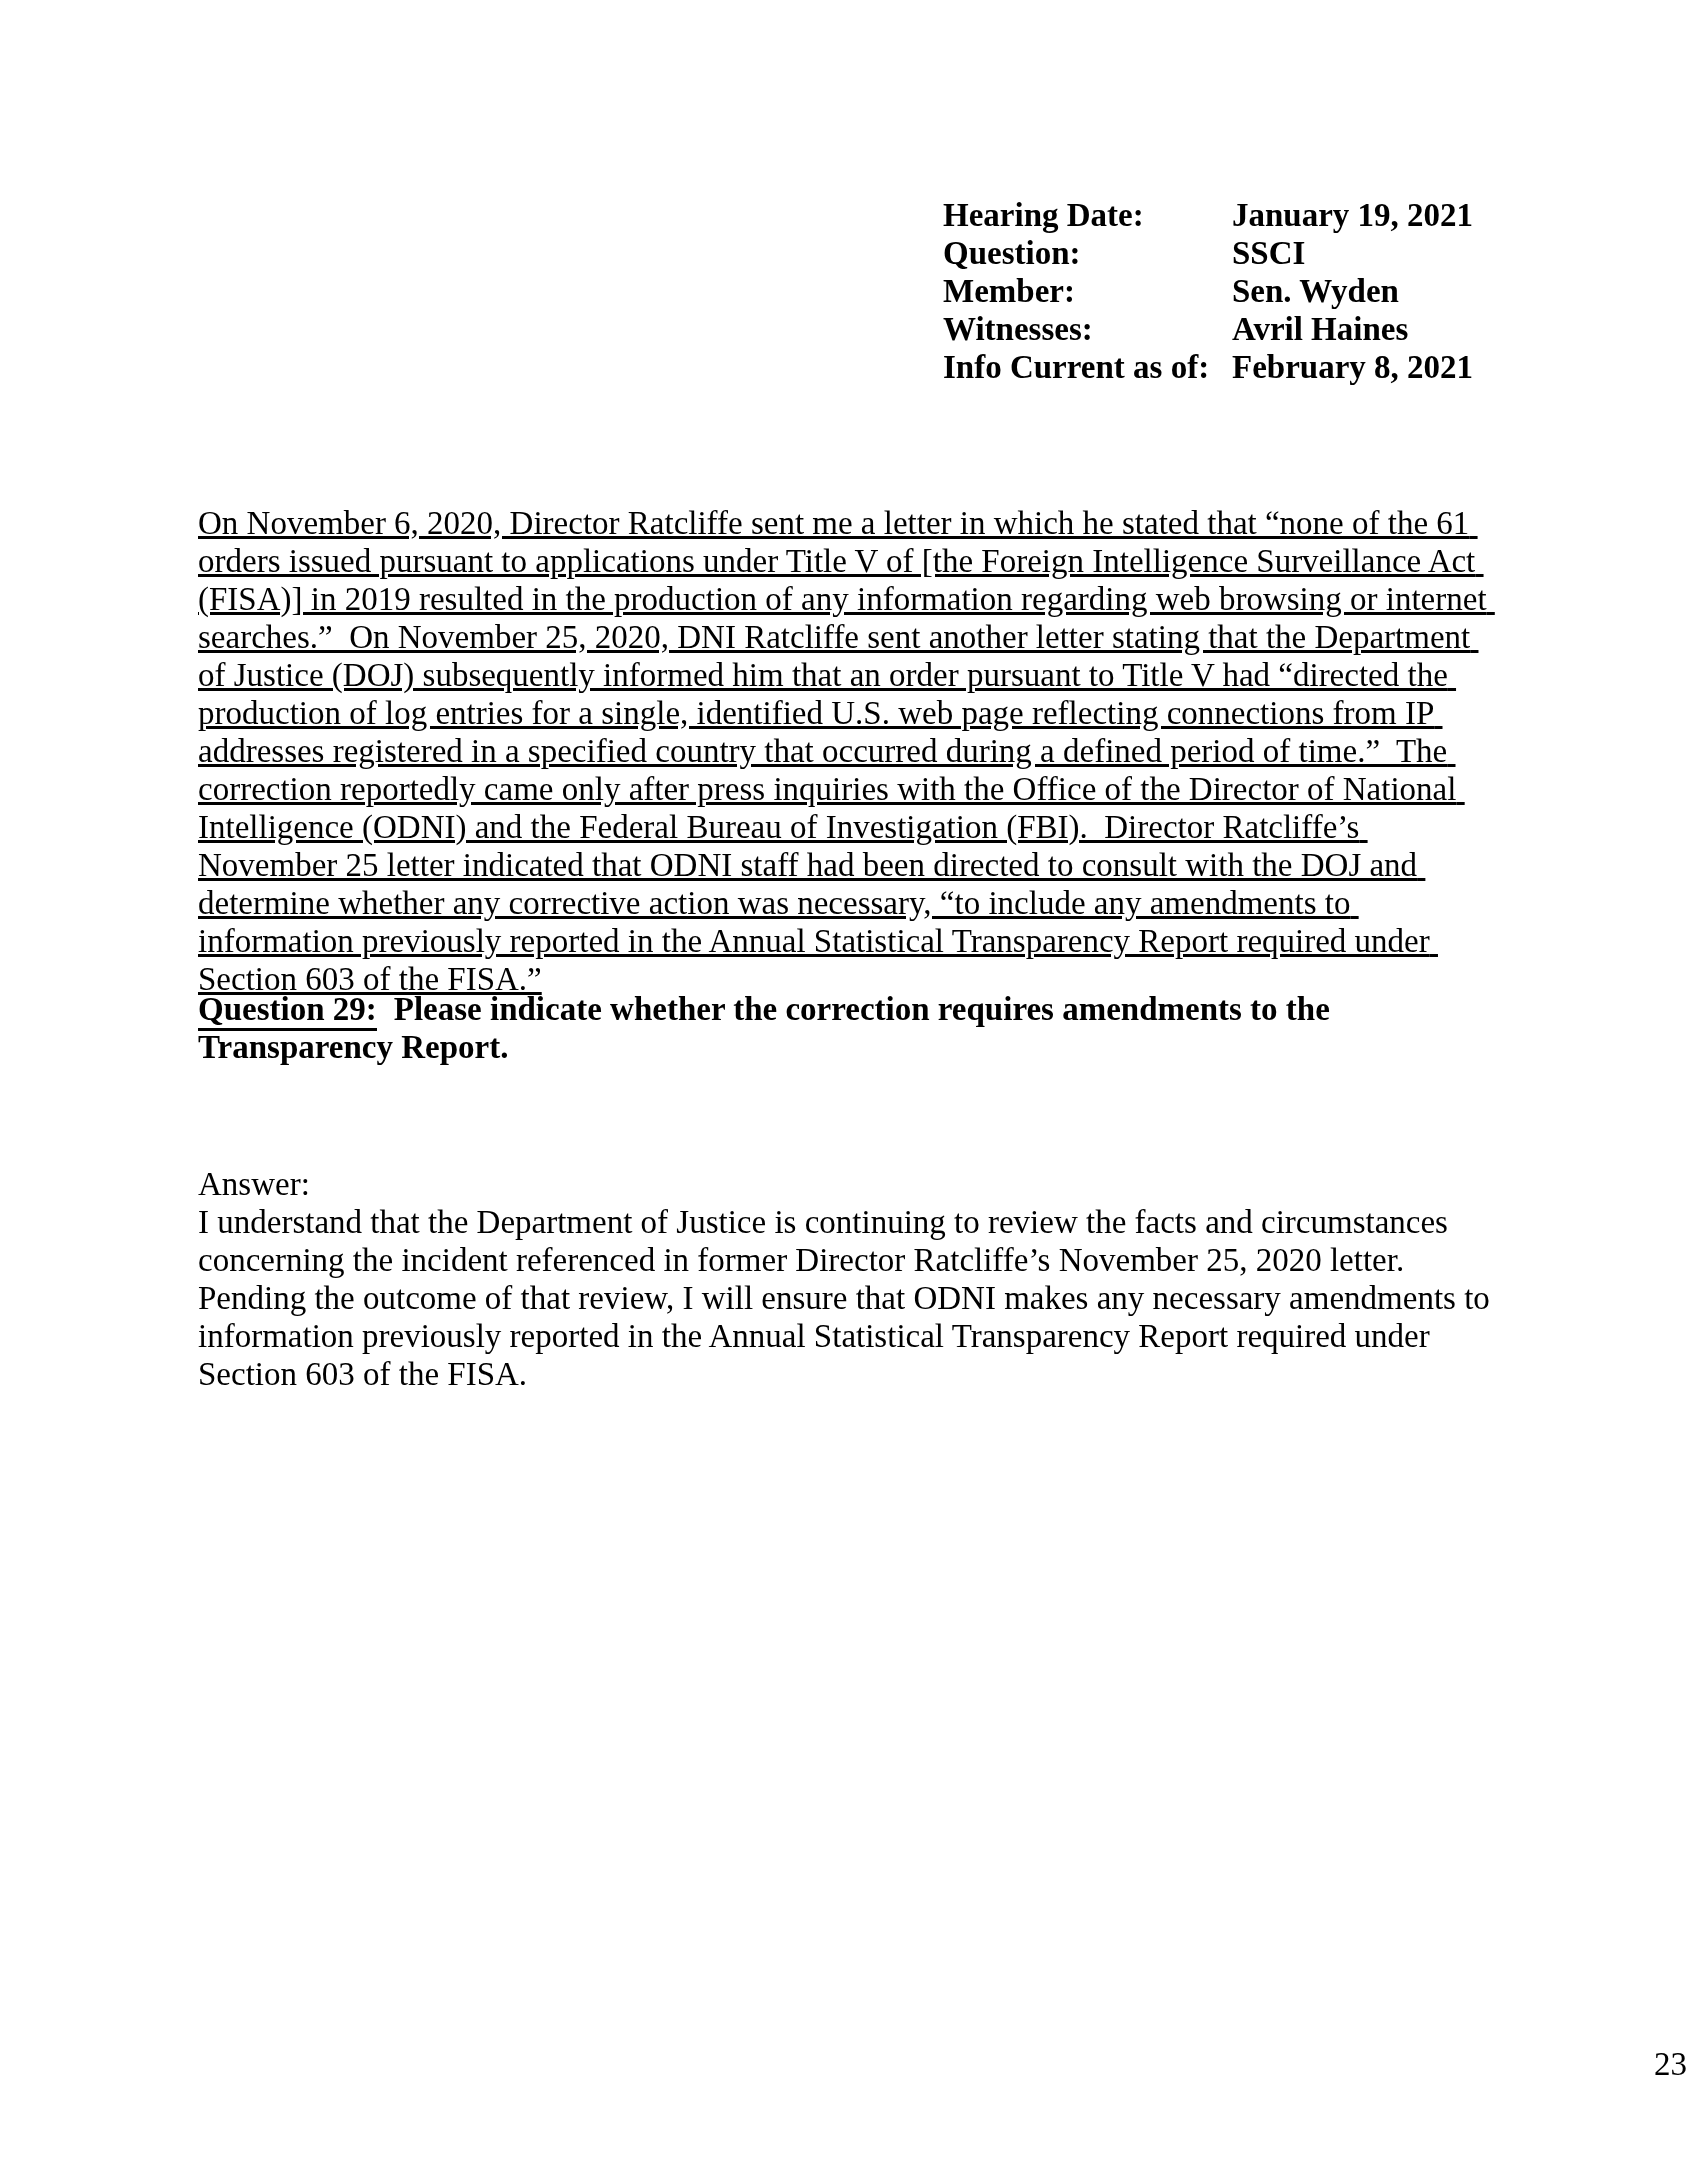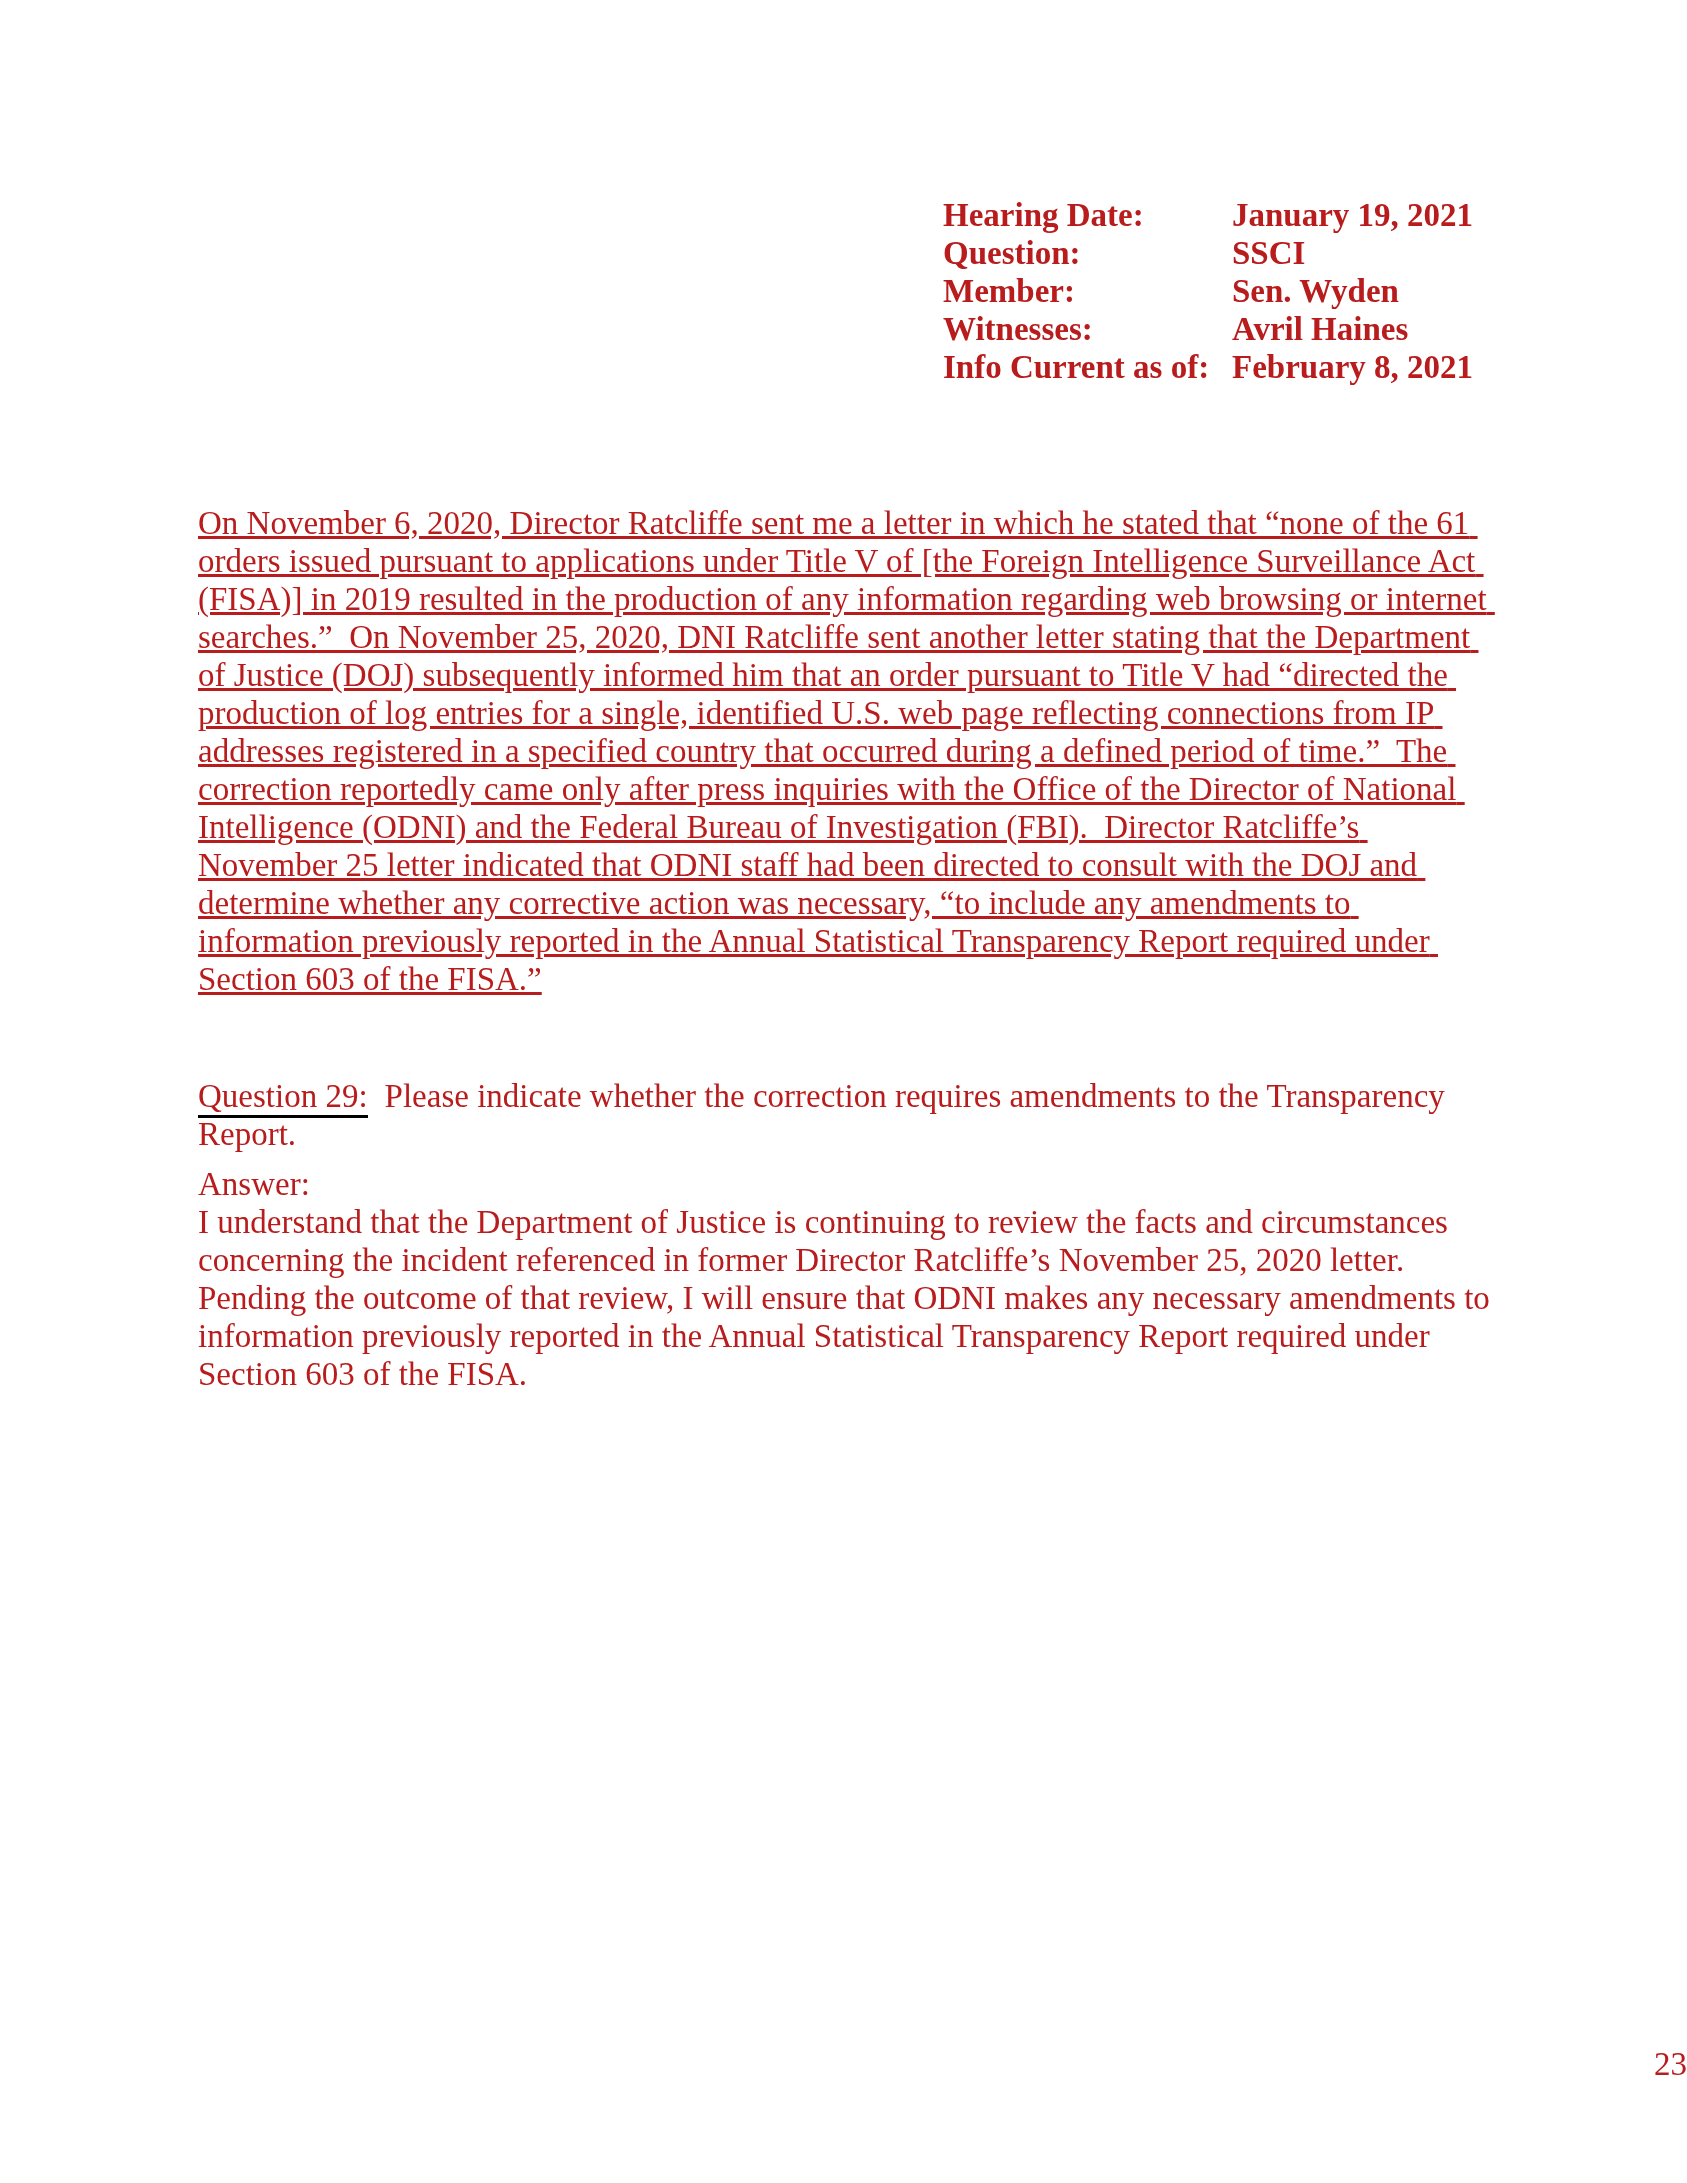--- a/index.html
+++ b/index.html
@@ -6,21 +6,21 @@
     margin: 0;
     padding: 0;
     background: #888;
   }
   .page {
     position: relative;
     width: 1687px;
     height: 2183px;
     margin: 0 auto;
     background: #ffffff;
-    color: #b91c1c;
+    color: #000000;
     font-family: "Liberation Serif", "DejaVu Serif", serif;
     font-size: 33px;
     line-height: 38px;
   }
   .header-block {
     position: absolute;
     left: 943px;
     top: 196px;
     display: grid;
     grid-template-columns: 289px auto;
@@ -31,22 +31,22 @@
     position: absolute;
     left: 198px;
     width: 1297px;
     white-space: pre-wrap;
   }
   .intro {
     top: 471px;
     text-decoration: underline;
   }
   .question-block {
-    top: 1044px;
-    font-weight: normal;
+    top: 957px;
+    font-weight: bold;
   }
   .question-label {
     border-bottom: 3.3px solid #000000;
     padding-bottom: 0.7px;
   }
   .question-text {
     margin-left: 17px;
   }
   .answer-label {
     top: 1132px;

